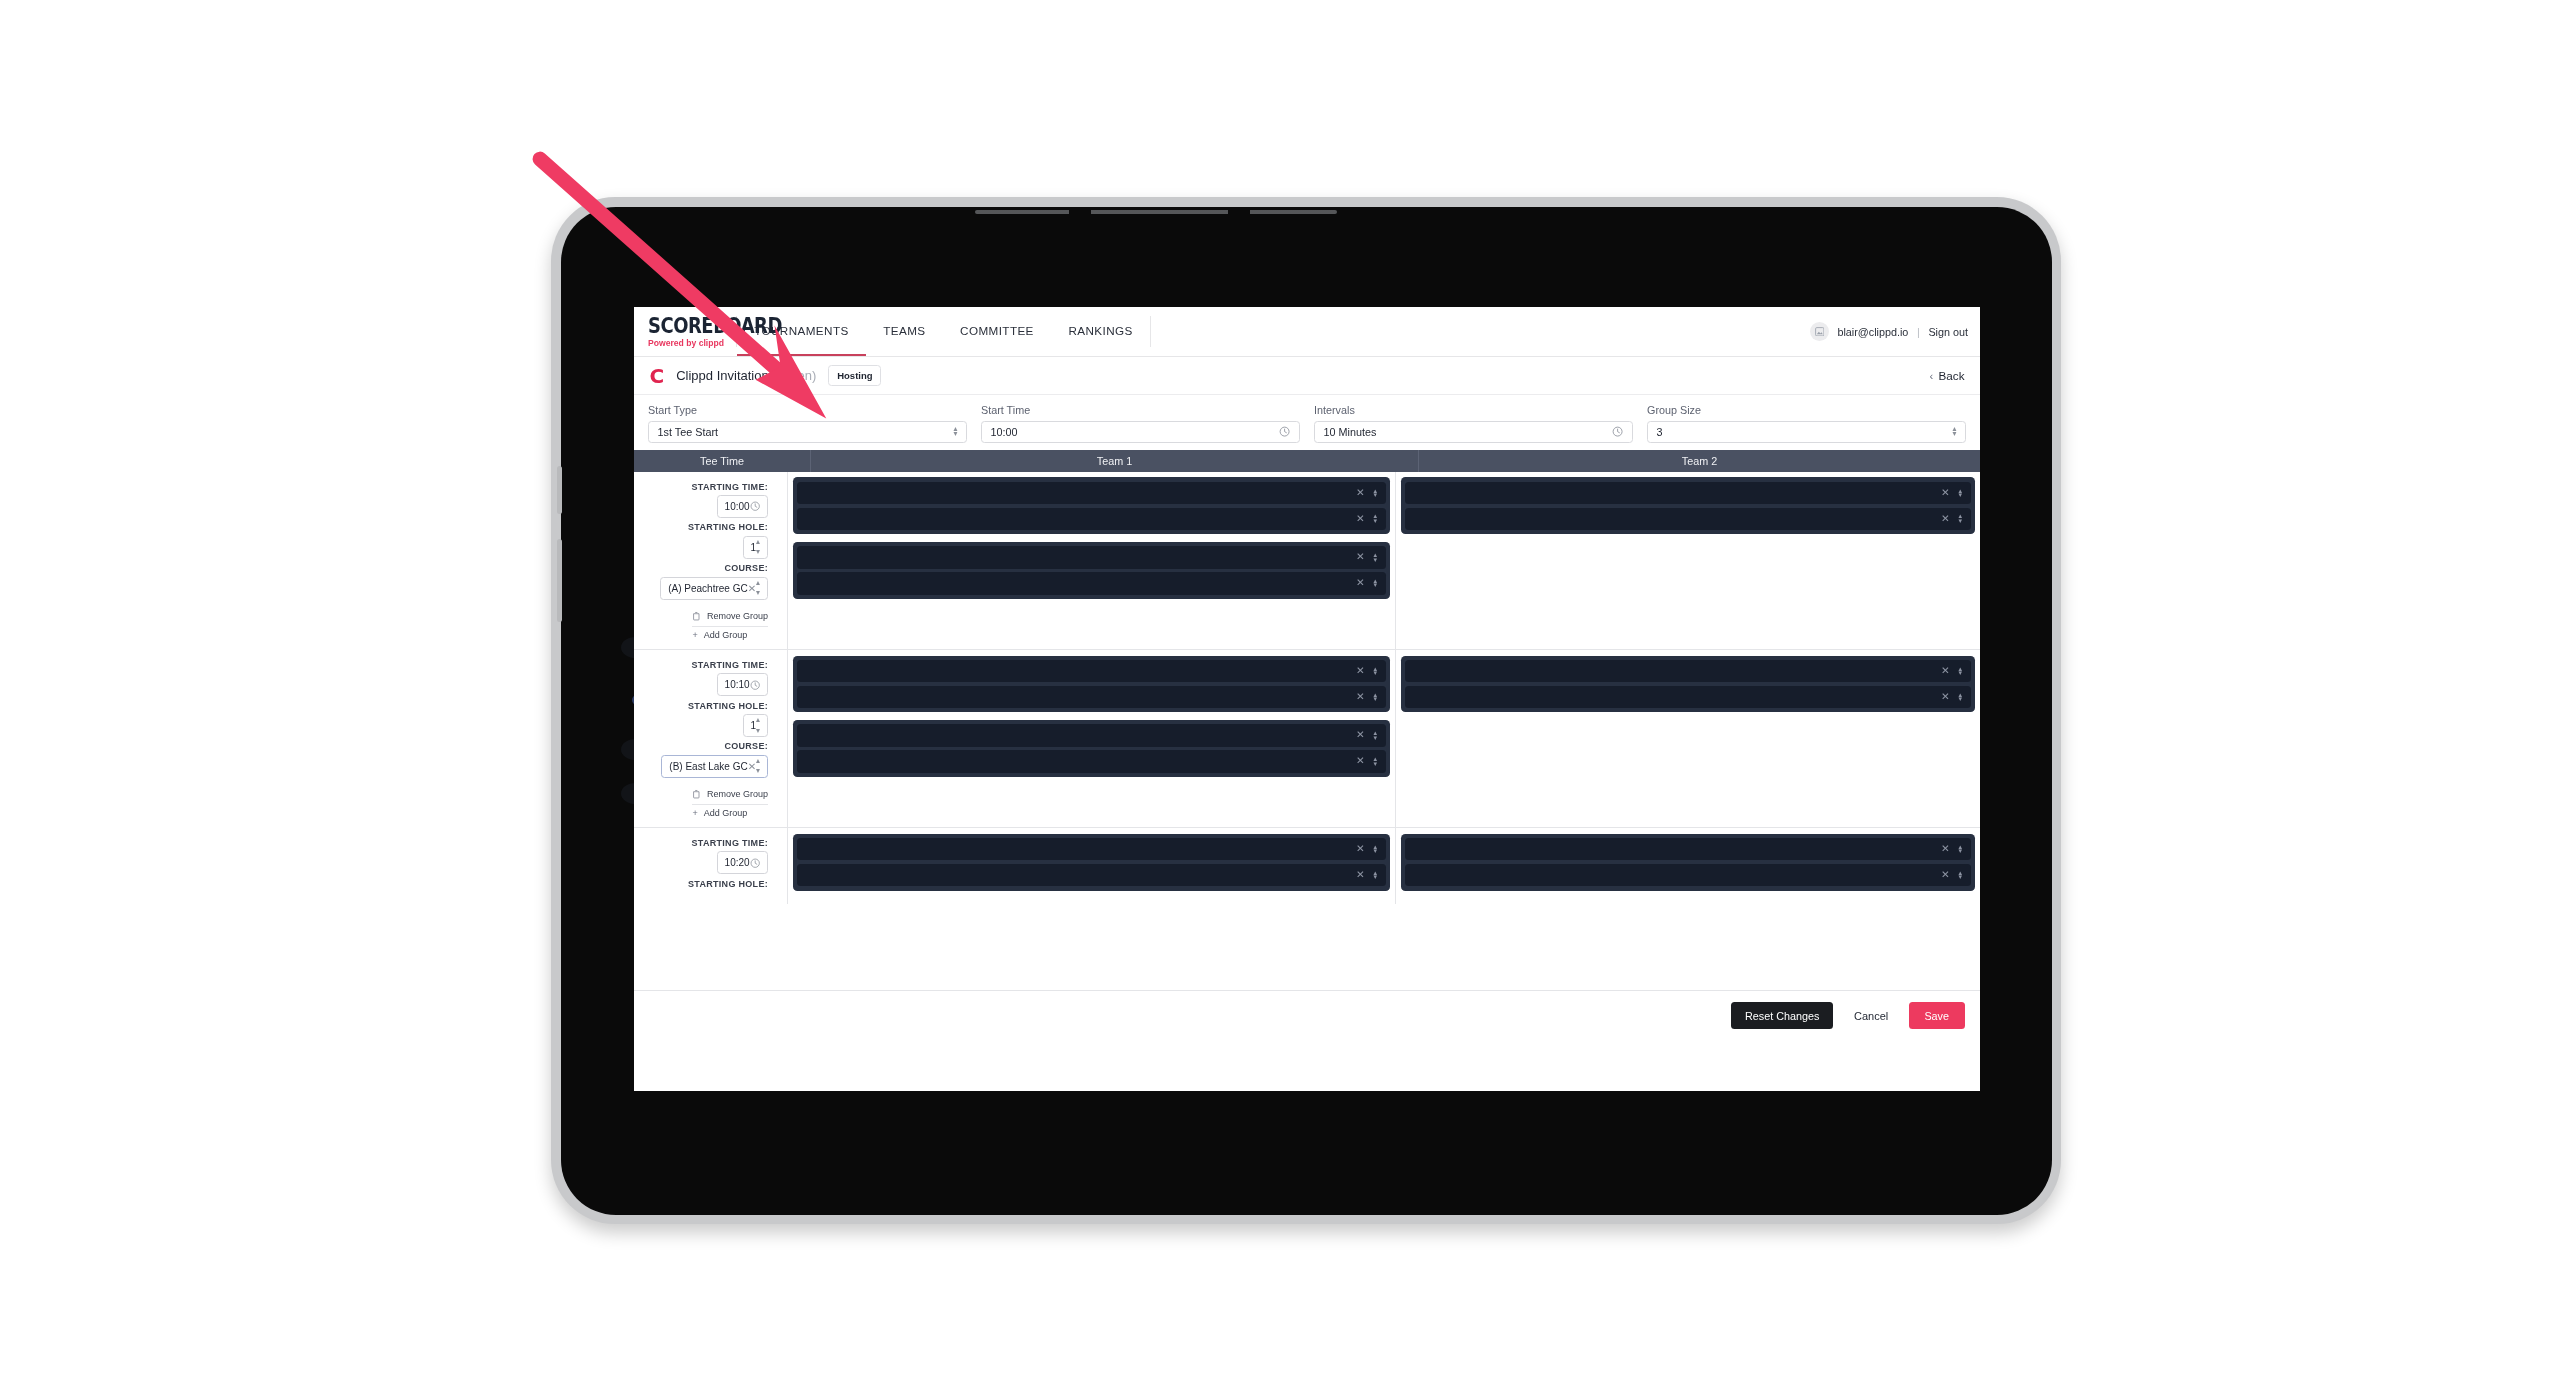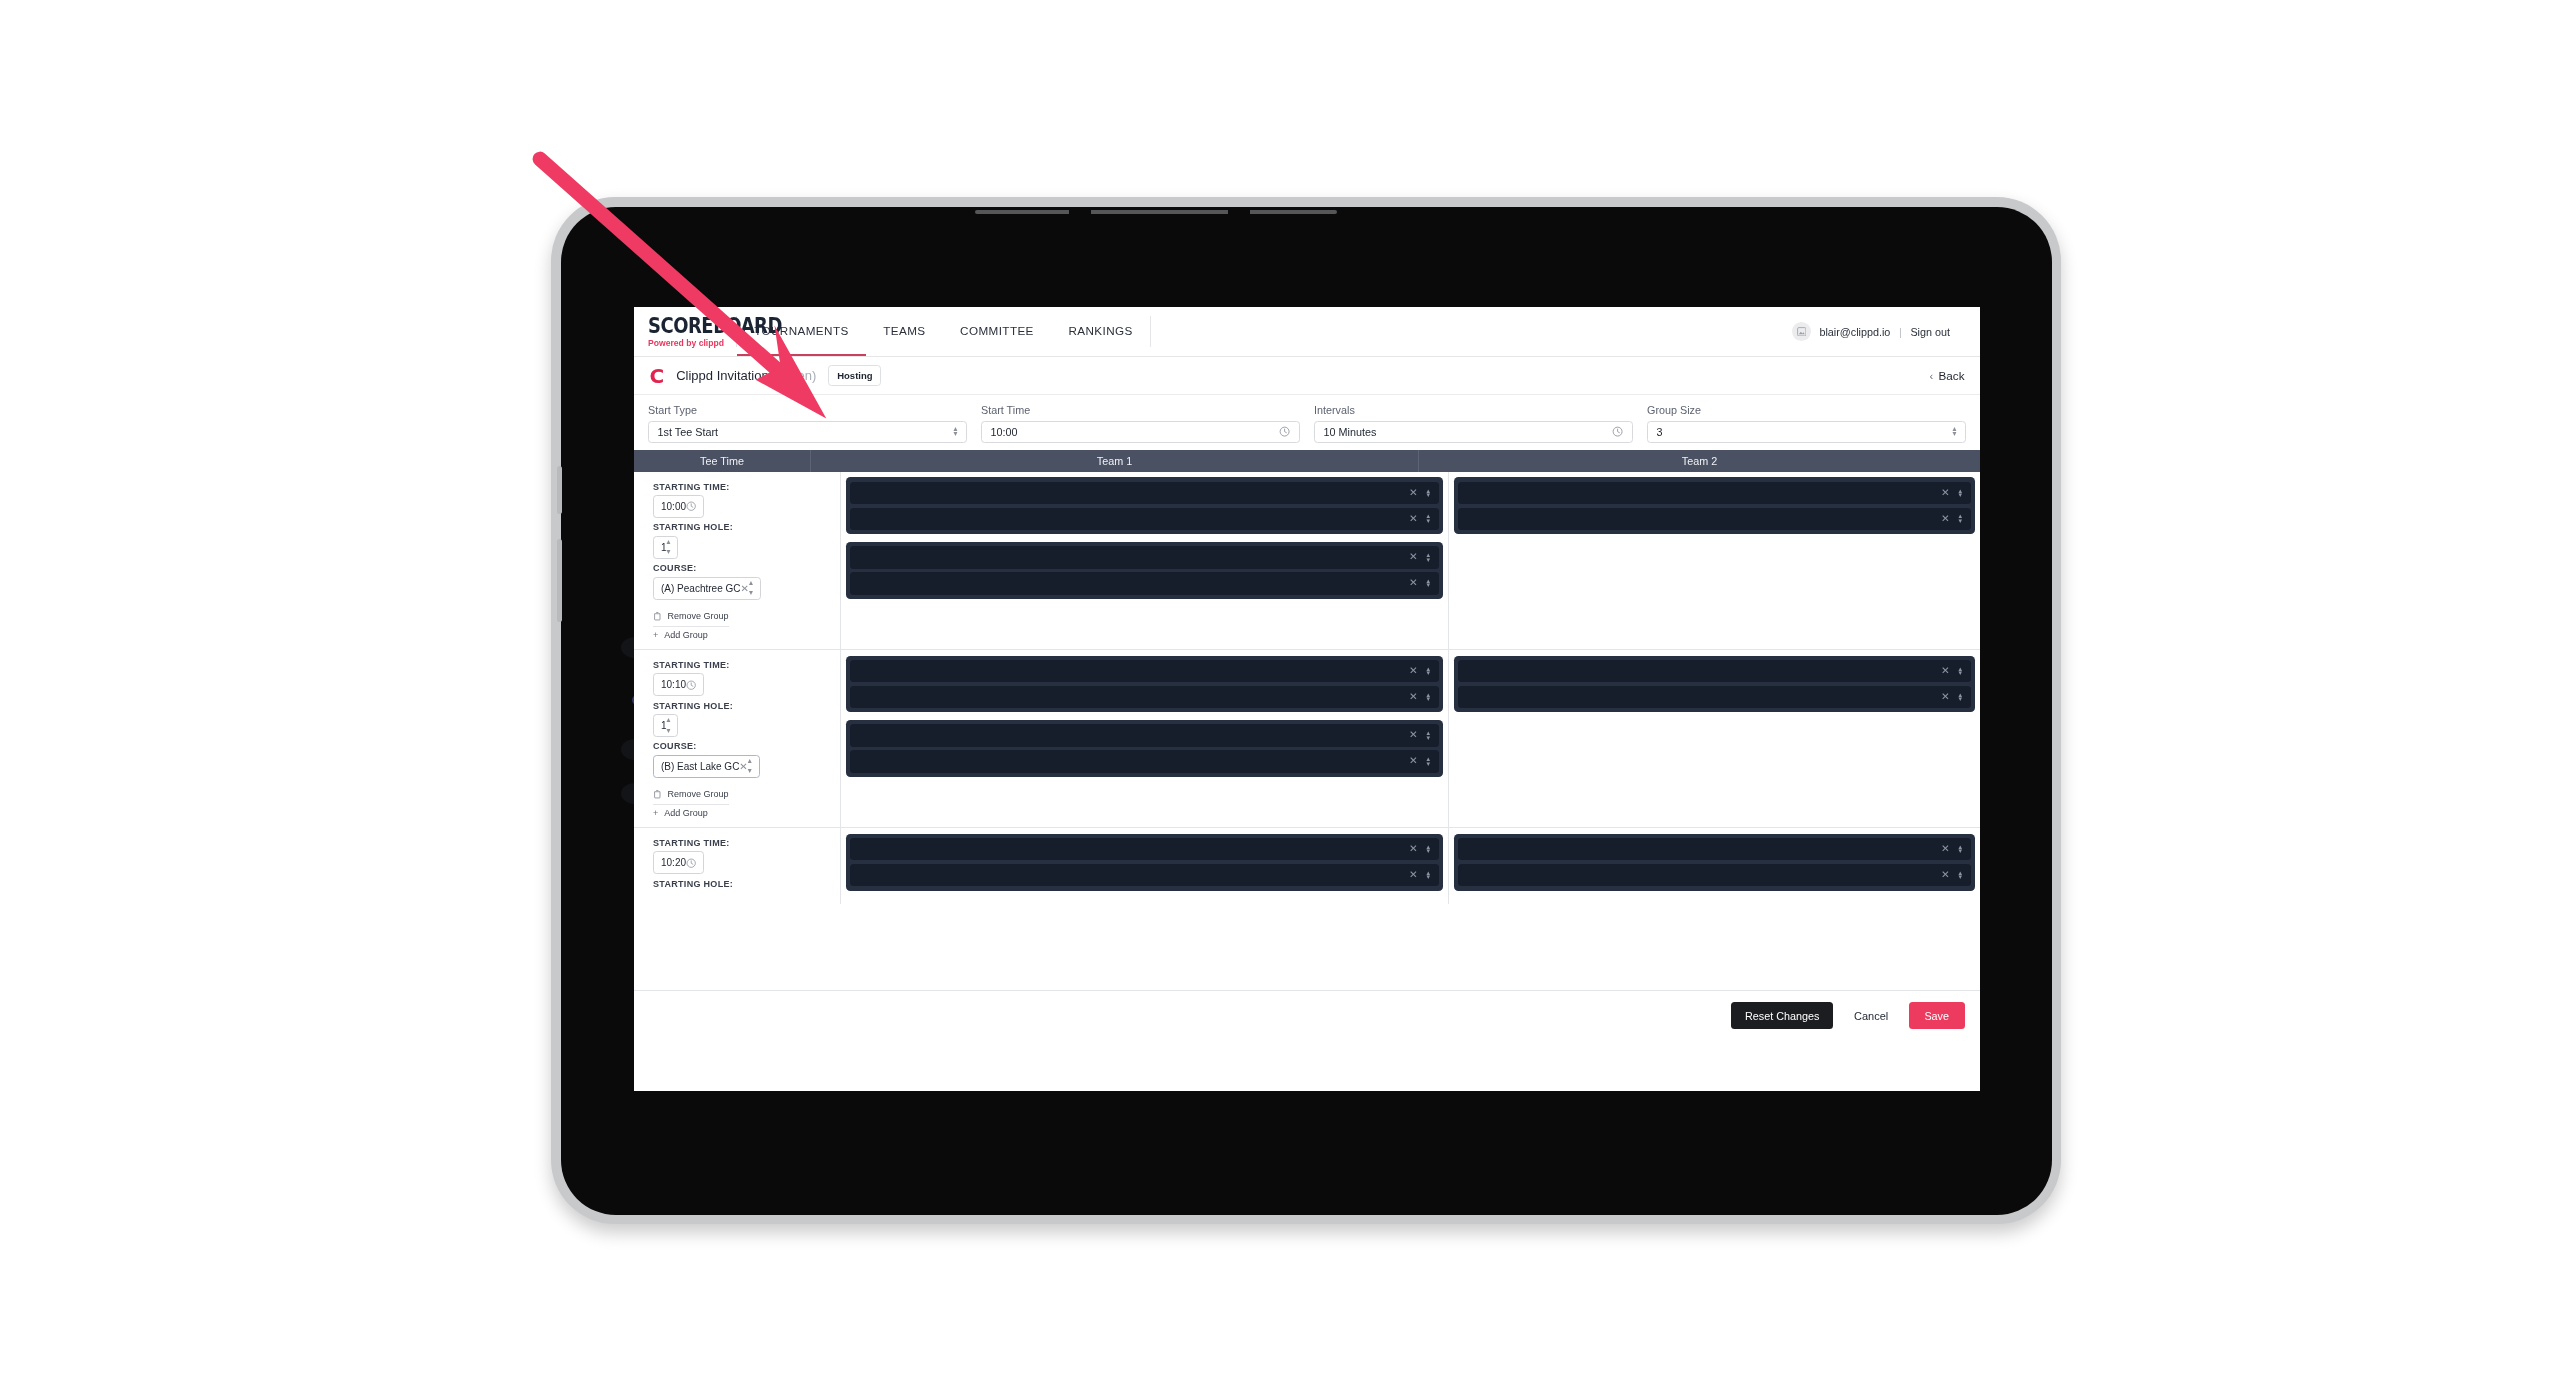--- a/index.html
+++ b/index.html
@@ -69,21 +69,21 @@
   .logo-sub { font-size: 8.6px; color: #2b3140; margin-top: 2px; font-weight:600; }
   .logo-sub span { color: #e8375f; font-weight:700; }
   .navitems { display:flex; align-items:stretch; }
   .navitem {
     display:flex; align-items:center; padding: 0 17.3px;
     font-size: 11.7px; color: #2a2f3a; letter-spacing: 0.4px; font-weight: 400;
     border-bottom: 2.6px solid transparent; cursor:pointer;
   }
   .navitem.active { border-bottom-color: #c8415c; }
   .nav-sep { width:0.9px; background:#e6e6e8; margin: 8.6px 0; }
-  .nav-right { margin-left:auto; display:flex; align-items:center; padding-right: 30px; gap: 8.6px; }
+  .nav-right { margin-left:auto; display:flex; align-items:center; padding-right: 12px; gap: 8.6px; }
   .avatar { width: 19px; height: 19px; border-radius:50%; background:#ececee; display:flex; align-items:center; justify-content:center; }
   .avatar svg { width:9.5px; height:9.5px; }
   .nav-email { font-size: 10.8px; color:#2a2f3a; }
   .nav-pipe { color:#b9bcc3; font-size:10.8px; }
   .nav-signout { font-size: 10.8px; color:#2a2f3a; cursor:pointer; }
 
   
   .crumb { height: 38px; display:flex; align-items:center; padding: 0 15.5px; border-bottom: 0.9px solid #ececee; }
   .clippd-c { font-family:"DejaVu Sans", sans-serif; font-weight:800; font-size:20px; color:#e0244f; line-height:1; margin-right: 12px; }
   .crumb-title { font-size: 13px; color:#1f2430; }
@@ -111,22 +111,22 @@
   .table-head { display:flex; background:#4a5162; height: 22.4px; align-items:center; }
   .th { color:#f0f1f4; font-size: 10.8px; text-align:center; font-weight:400; }
   .th.tee { width: 177px; border-right:0.9px solid #5c6375; line-height:22.4px; }
   .th.t1 { width: 608px; border-right:0.9px solid #5c6375; line-height:22.4px; }
   .th.t2 { flex:1; line-height:22.4px; }
 
   .scrollbody { height: 518px; overflow:hidden; position:relative; }
   .grp { display:flex; border-bottom:0.9px solid #e4e5e8; }
   .grp.last { border-bottom:none; }
   .col-tee {
-    width: 207px; border-right:0.9px solid #e4e5e8; padding: 5.2px 19px 7px 19px;
-    display:flex; flex-direction:column; align-items:flex-start;
+    width: 154px; border-right:0.9px solid #e4e5e8; padding: 5.2px 19px 7px 19px;
+    display:flex; flex-direction:column; align-items:flex-end;
   }
   .mini-label { font-size: 9px; font-weight:700; color:#3a3f4b; letter-spacing:0.3px; text-align:center; margin: 4.3px 0 3.5px; }
   .mini-field {
     height: 23px; border:0.9px solid #d4d5da; border-radius:3.5px; background:#fff;
     display:flex; align-items:center; padding: 0 7px; font-size: 10px; color:#1f2430;
   }
   .mini-field.focus { border-color:#a9b6d6; }
   .mini-field .mval { flex:1; }
   .mini-ic { color:#8b9099; display:flex; align-items:center; gap:6px; }
   .grp-actions { margin-top: 8.6px; }

